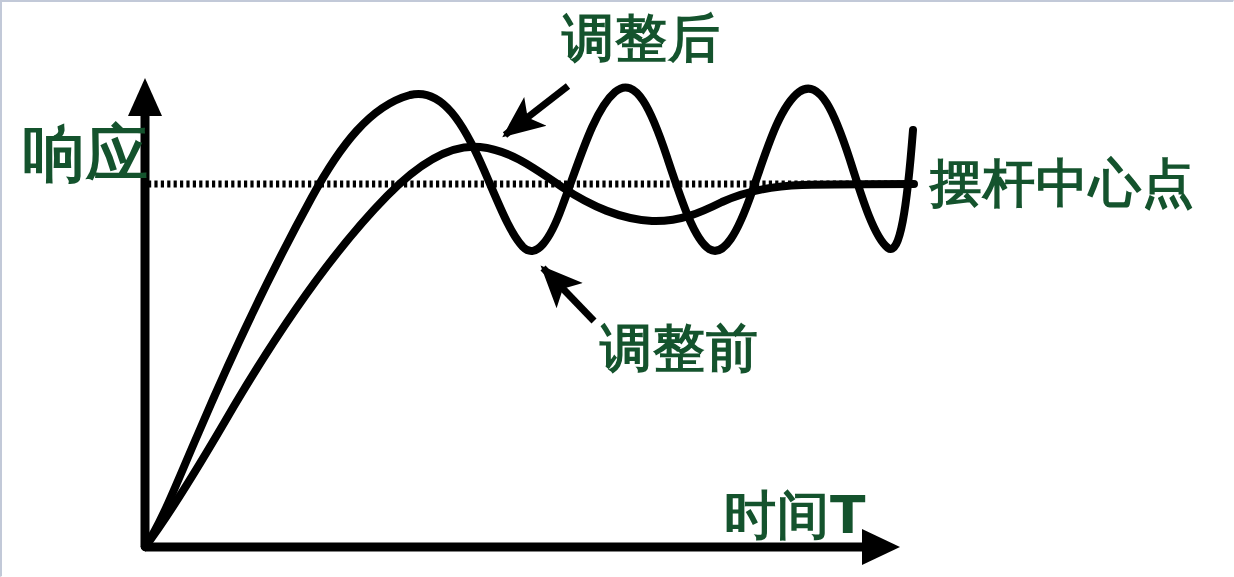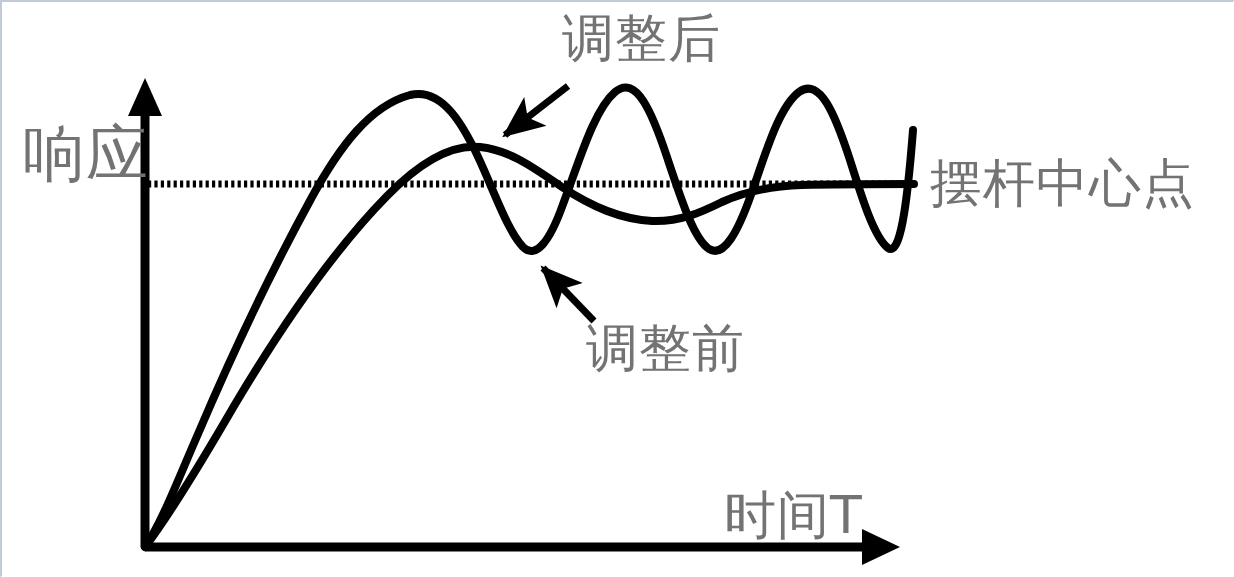--- a/index.html
+++ b/index.html
@@ -15,30 +15,30 @@
     background:#ffffff;
     box-sizing:border-box;
     border-top:2px solid #c2c9d8;
     border-left:2px solid #c2c9d8;
     border-right:1px solid #ffffff;
     border-bottom:1px solid #ffffff;
   }
   #plot{position:absolute;left:0;top:0;width:1234px;height:577px;}
   .lbl{
     position:absolute;
-    color:#737373;
+    color:#14532d;
     white-space:nowrap;
-    font-weight:400;
+    font-weight:700;
     line-height:1;
     letter-spacing:1px;
   }
   #lbl-y{left:21px;top:121px;font-size:62px;}
   #lbl-x{left:722px;top:487px;font-size:52px;}
   #lbl-after{left:560px;top:10px;font-size:52px;}
-  #lbl-before{left:584px;top:320px;font-size:52px;}
+  #lbl-before{left:598px;top:320px;font-size:52px;}
   #lbl-center{left:928px;top:155px;font-size:52px;}
 </style>
 </head>
 <body>
 
 <div id="frame">
 
   <svg id="plot" viewBox="0 0 1234 577">
     <defs>
       <marker id="axArrow" markerWidth="12" markerHeight="12" refX="1" refY="5" orient="auto" markerUnits="strokeWidth">

